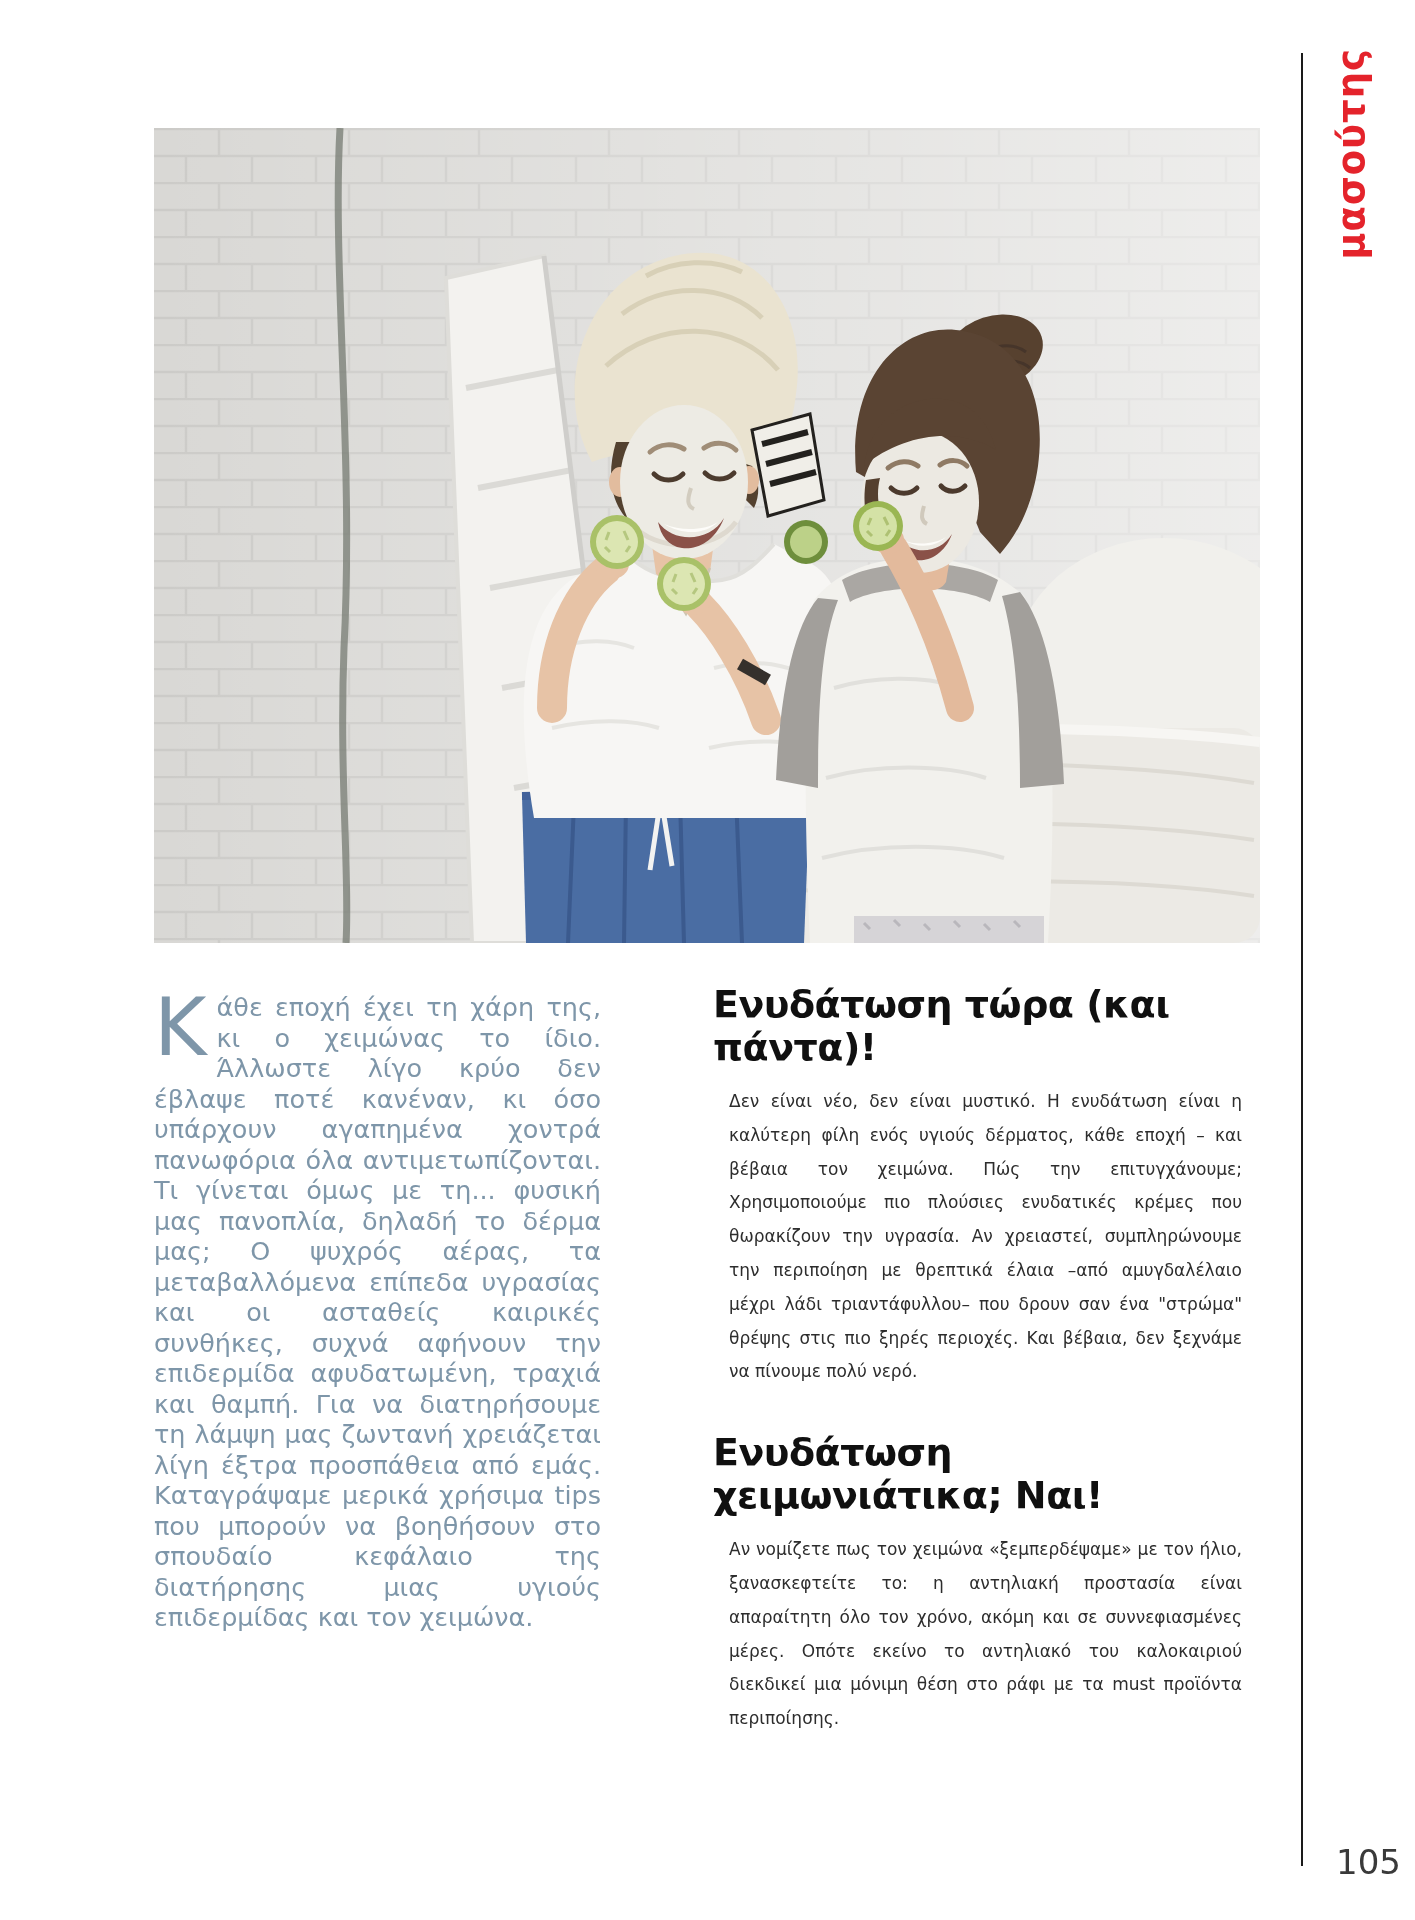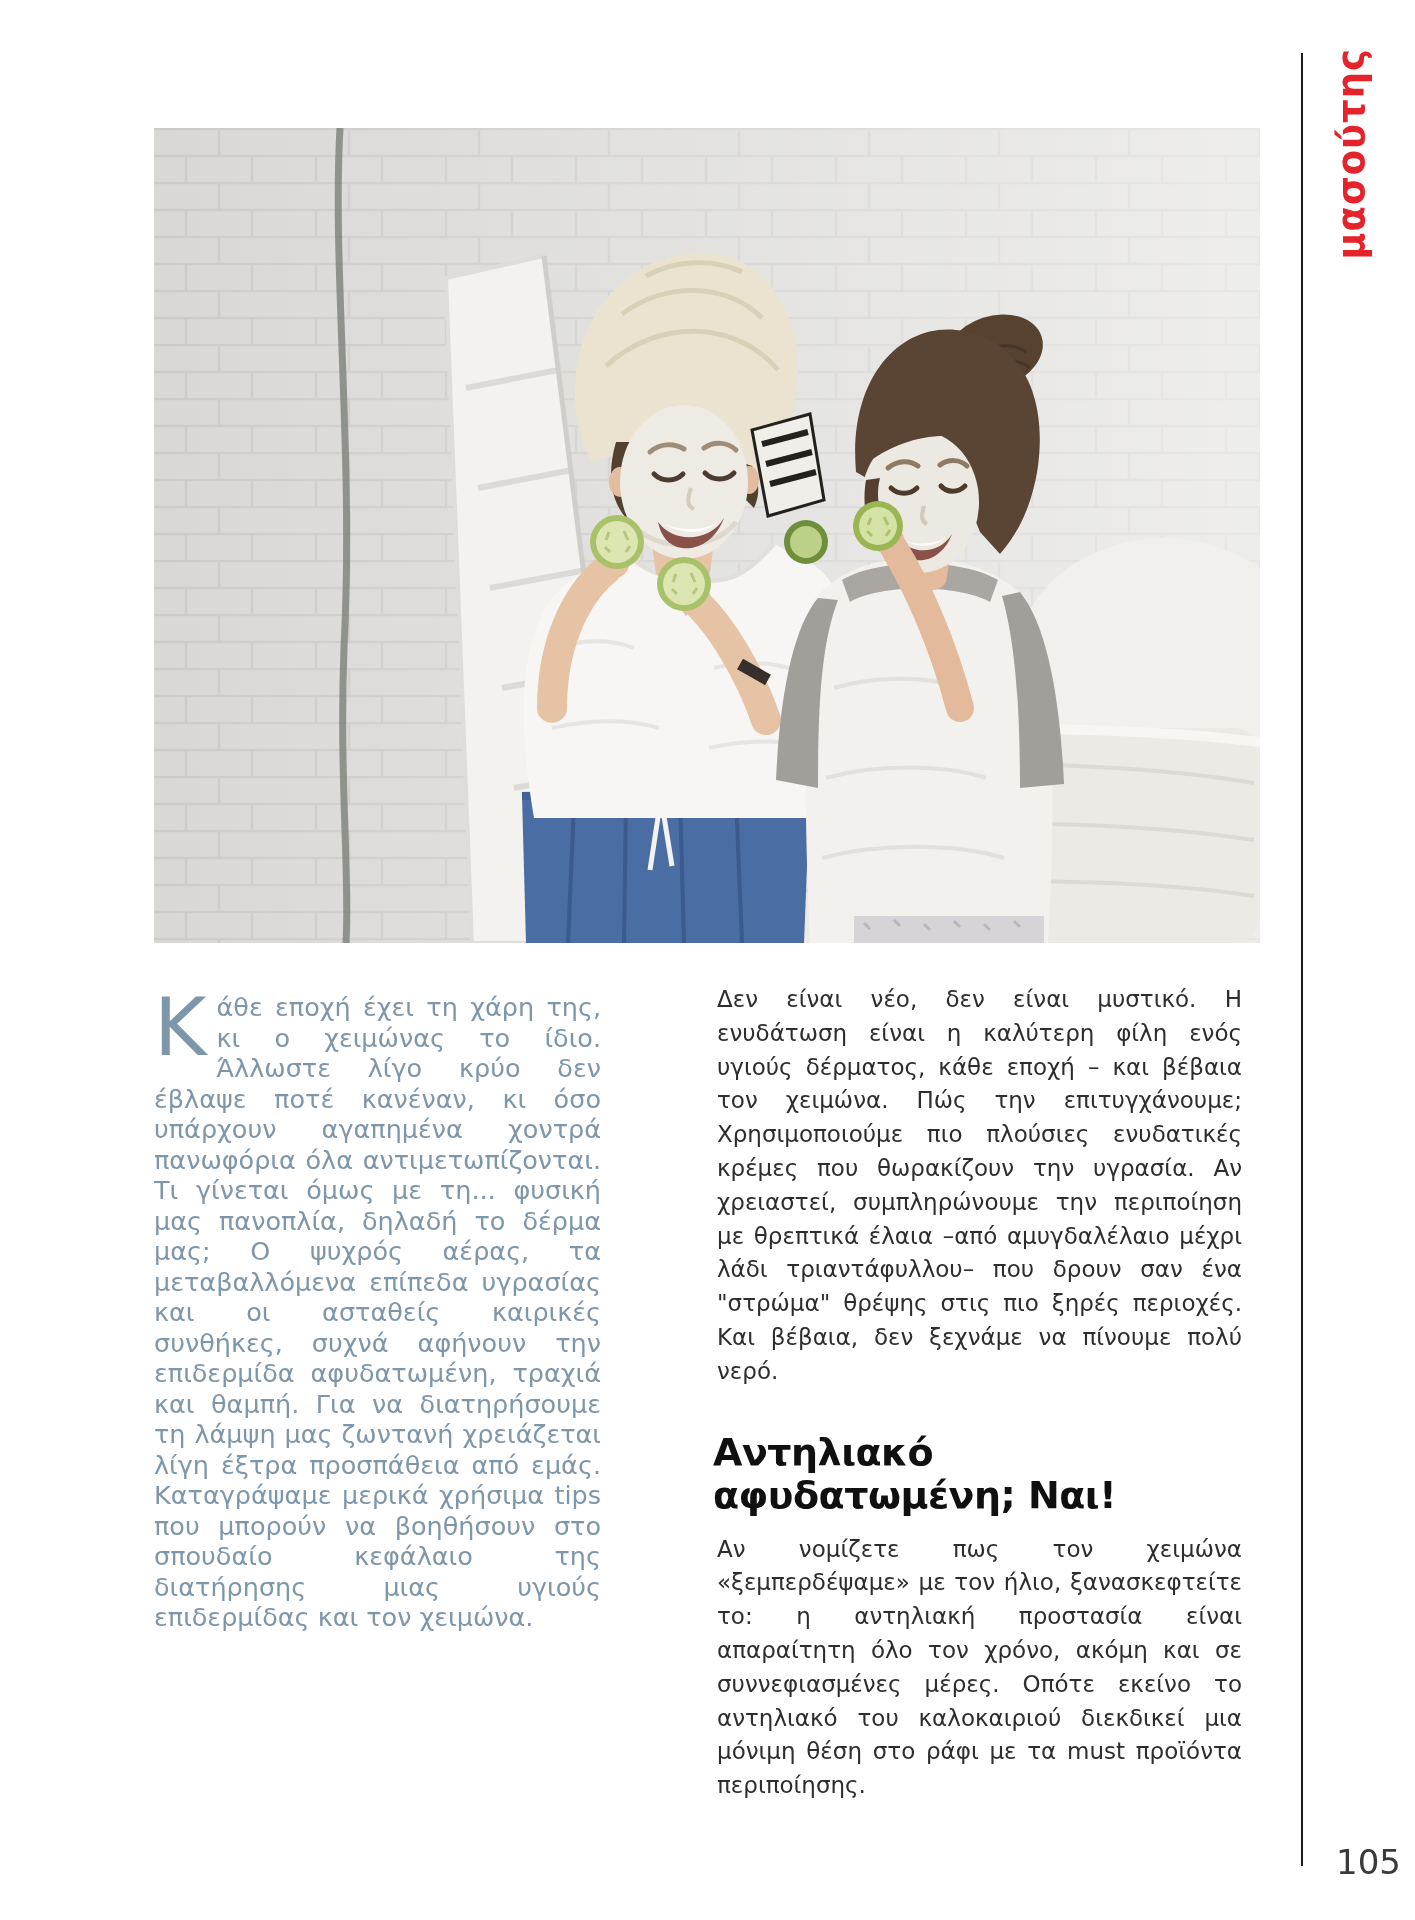--- a/index.html
+++ b/index.html
@@ -29,21 +29,21 @@
     color:var(--left-text);font-size:25.5px;line-height:30.5px;text-align:justify;
   }
   .dropcap{float:left;font-size:80px;line-height:60px;padding:6px 10px 0 0;font-weight:500;}
   .col-right{position:absolute;left:713px;top:983px;width:529px;}
   .heading{
     margin:0 0 16px 0;font-size:38px;line-height:43px;font-weight:700;
     color:var(--heading-text);letter-spacing:-0.5px;
     font-family:"DejaVu Sans","Liberation Sans",sans-serif;
   }
   .body-par{
-    margin:0 0 42px 4px;font-size:23px;line-height:33.8px;
+    margin:0 0 42px 16px;font-size:17px;line-height:33.8px;
     color:var(--body-text);text-align:justify;
   }
   .page-number{position:absolute;left:1336px;top:1842px;font-size:34px;color:#3a3a3a;}
 </style>
 </head>
 <body>
 
 <div class="page">
 
   <div class="rule-v"></div>
@@ -171,20 +171,21 @@
         </g>
       </g>
     </svg>
   </div>
 
   <div class="col-left">
     <span class="dropcap">Κ</span><span>άθε εποχή έχει τη χάρη της, κι ο χειμώνας το ίδιο. Άλλωστε λίγο κρύο δεν έβλαψε ποτέ κανέναν, κι όσο υπάρχουν αγαπημένα χοντρά πανωφόρια όλα αντιμετωπίζονται. Τι γίνεται όμως με τη... φυσική μας πανοπλία, δηλαδή το δέρμα μας; Ο ψυχρός αέρας, τα μεταβαλλόμενα επίπεδα υγρασίας και οι ασταθείς καιρικές συνθήκες, συχνά αφήνουν την επιδερμίδα αφυδατωμένη, τραχιά και θαμπή. Για να διατηρήσουμε τη λάμψη μας ζωντανή χρειάζεται λίγη έξτρα προσπάθεια από εμάς. Καταγράψαμε μερικά χρήσιμα tips που μπορούν να βοηθήσουν στο σπουδαίο κεφάλαιο της διατήρησης μιας υγιούς επιδερμίδας και τον χειμώνα.</span>
   </div>
 
   <div class="col-right">
+    <h2 class="heading">Ενυδάτωση τώρα (και πάντα)!</h2>
     <p class="body-par">Δεν είναι νέο, δεν είναι μυστικό. Η ενυδάτωση είναι η καλύτερη φίλη ενός υγιούς δέρματος, κάθε εποχή – και βέβαια τον χειμώνα. Πώς την επιτυγχάνουμε; Χρησιμοποιούμε πιο πλούσιες ενυδατικές κρέμες που θωρακίζουν την υγρασία. Αν χρειαστεί, συμπληρώνουμε την περιποίηση με θρεπτικά έλαια –από αμυγδαλέλαιο μέχρι λάδι τριαντάφυλλου– που δρουν σαν ένα "στρώμα" θρέψης στις πιο ξηρές περιοχές. Και βέβαια, δεν ξεχνάμε να πίνουμε πολύ νερό.</p>
-    <h2 class="heading">Αντηλιακό αφυδατωμένη; Ναι!</h2>
+    <h2 class="heading">Ενυδάτωση χειμωνιάτικα; Ναι!</h2>
     <p class="body-par">Αν νομίζετε πως τον χειμώνα «ξεμπερδέψαμε» με τον ήλιο, ξανασκεφτείτε το: η αντηλιακή προστασία είναι απαραίτητη όλο τον χρόνο, ακόμη και σε συννεφιασμένες μέρες. Οπότε εκείνο το αντηλιακό του καλοκαιριού διεκδικεί μια μόνιμη θέση στο ράφι με τα must προϊόντα περιποίησης.</p>
   </div>
 
   <div class="page-number">105</div>
 
 </div>
 
 </body></html>

